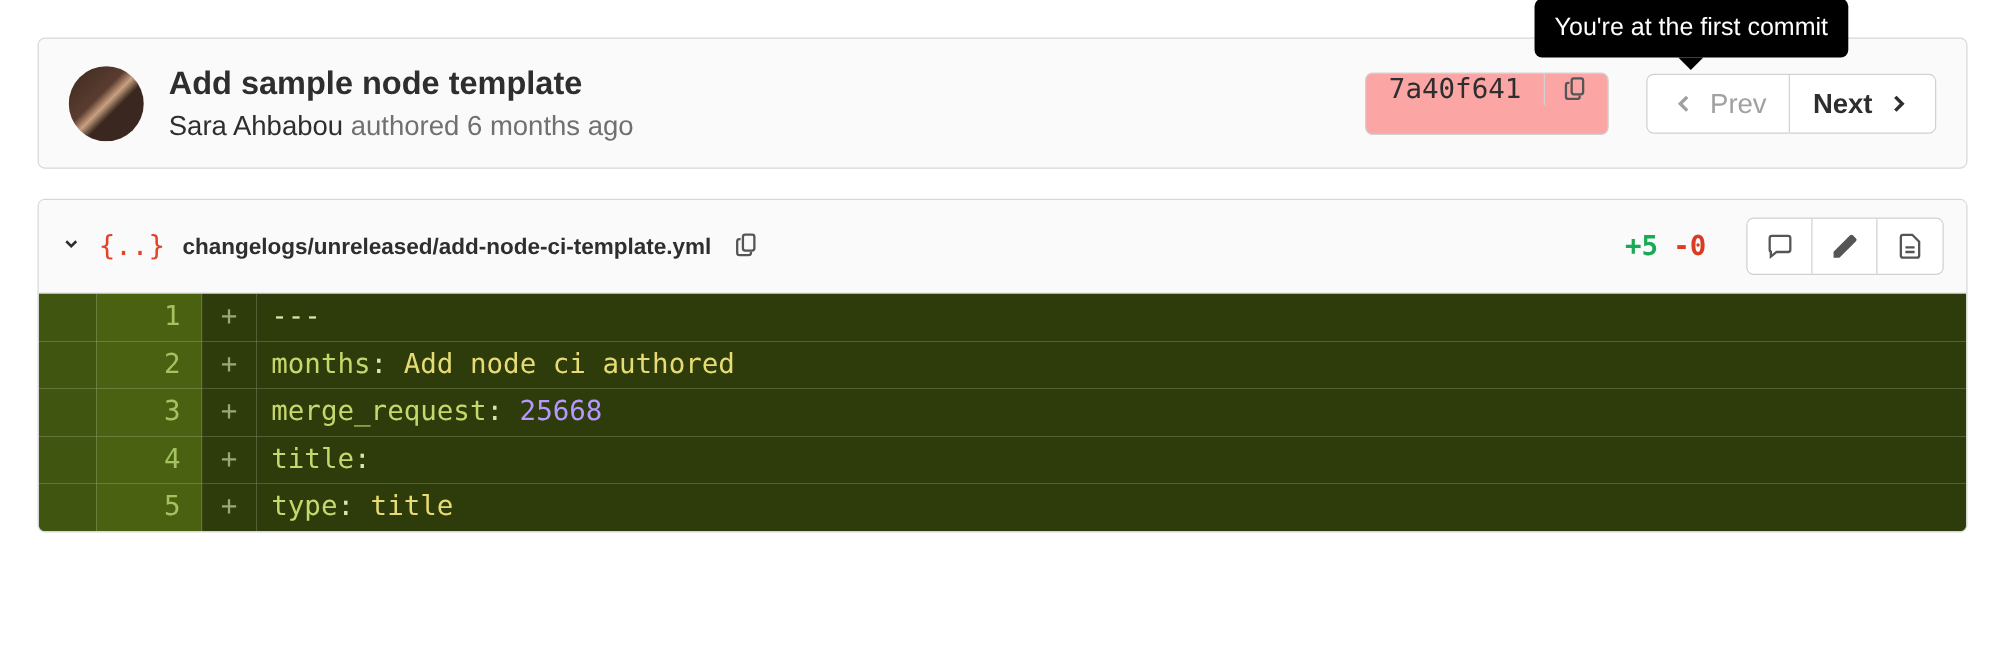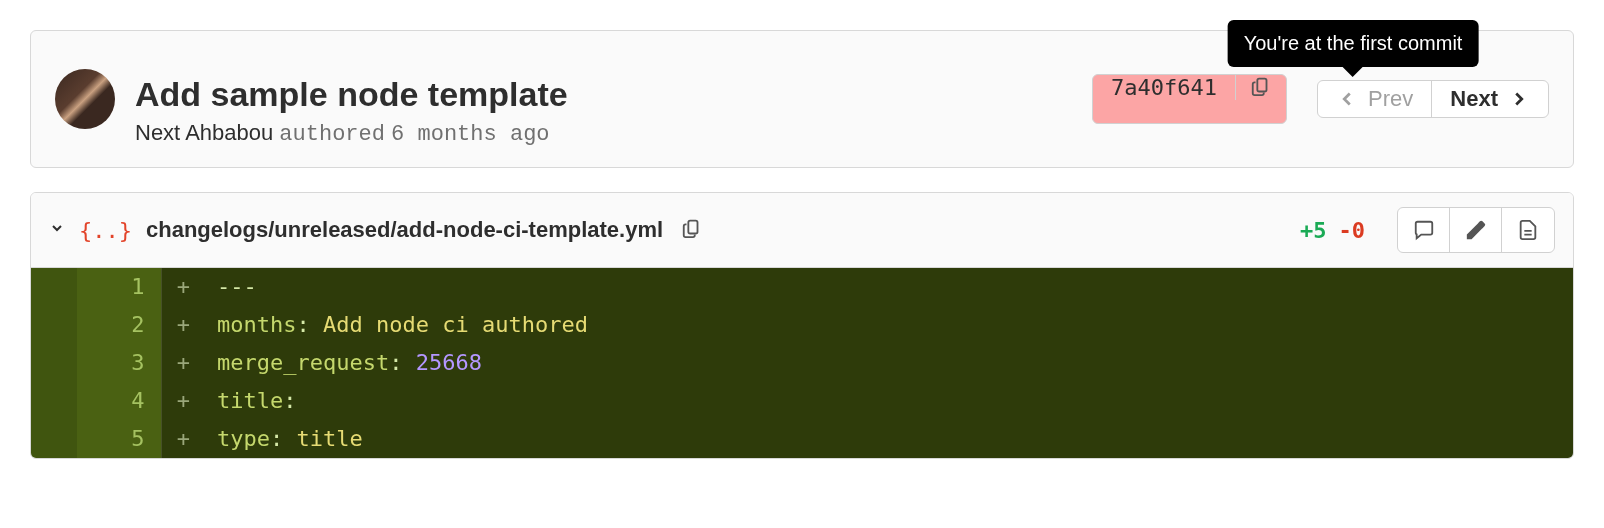--- a/index.html
+++ b/index.html
@@ -25,31 +25,30 @@
       width: 60px;
       height: 60px;
       border-radius: 50%;
       margin-right: 20px;
       flex-shrink: 0;
       background: linear-gradient(135deg, #3a2820 0%, #5a3d2f 40%, #c9a080 50%, #3a2820 60%);
       background-color: #4a3428;
     }
     .commit-info { flex: 1; }
     .commit-title {
-      font-size: 34px;
+      font-size: 26px;
       font-weight: 600;
       color: #2e2e2e;
       margin-bottom: 6px;
-      margin-top: 24px;
     }
     .commit-meta {
       font-size: 22px;
       color: #2e2e2e;
     }
-    .commit-meta .dim { color: #707070; font-family: Liberation Mono, monospace; }
+    .commit-meta .dim { color: #707070; }
     
     .commit-actions {
       display: flex;
       align-items: center;
       gap: 30px;
     }
     .sha-group {
       display: flex;
       border: 1px solid #d1d1d1;
       border-radius: 6px;
@@ -72,21 +71,21 @@
       align-items: center;
       justify-content: center;
       cursor: pointer;
     }
     
     .nav-group {
       display: flex;
       border: 1px solid #d1d1d1;
       border-radius: 6px;
       background: #fff;
-      height: 38px;
+      height: 48px;
       align-items: stretch;
       position: relative;
     }
     .nav-btn {
       display: flex;
       align-items: center;
       padding: 0 18px;
       gap: 10px;
       font-size: 22px;
       cursor: pointer;
@@ -140,21 +139,21 @@
       color: #2e2e2e;
       cursor: pointer;
     }
     .brace-icon {
       font-family: monospace;
       color: #e24329;
       font-size: 22px;
       font-weight: 500;
     }
     .file-path {
-      font-size: 22px;
+      font-size: 18px;
       font-weight: 600;
       color: #2e2e2e;
     }
     .file-copy-btn { cursor: pointer; margin-left: 4px; }
     .file-header-spacer { flex: 1; }
     .diff-stats {
       font-family: "SFMono-Regular", Menlo, Consolas, monospace;
       font-size: 22px;
       display: flex;
       gap: 12px;
@@ -221,21 +220,21 @@
     .icon-svg { width: 22px; height: 22px; }
   </style>
 </head>
 <body>
 
 <div class="commit-box">
   <div class="avatar"></div>
   <div class="commit-info">
     <div class="commit-title">Add sample node template</div>
     <div class="commit-meta">
-      <span>Next Ahbabou</span>
+      <span>Sara Ahbabou</span>
       <span class="dim">authored</span>
       <span class="dim">6 months ago</span>
     </div>
   </div>
   <div class="commit-actions">
     <div class="sha-group">
       <div class="sha-text">7a40f641</div>
       <div class="sha-copy-btn">
         <svg class="clip-svg" viewBox="0 0 24 24" fill="none" stroke="#555" stroke-width="2">
             <rect x="8" y="4" width="10" height="14" rx="2"></rect>

